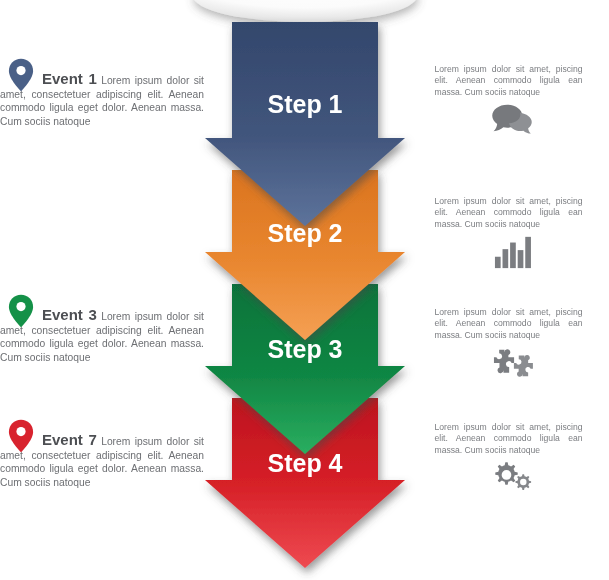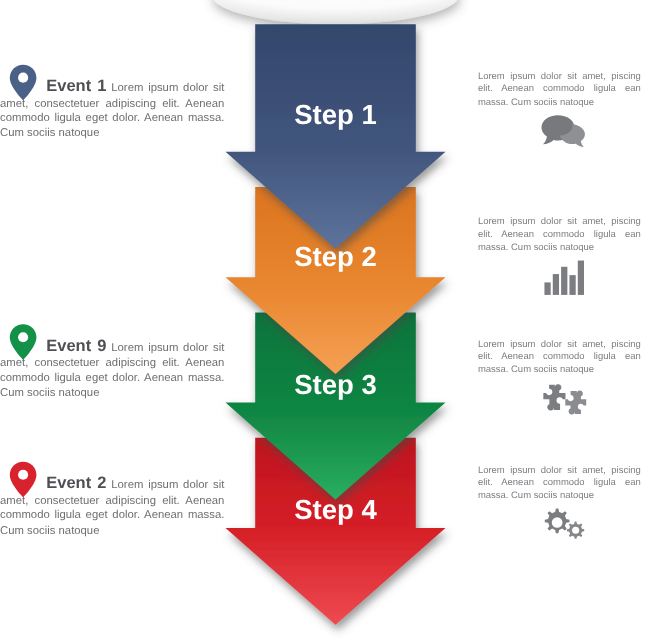--- a/index.html
+++ b/index.html
@@ -163,34 +163,34 @@
 
 
   <div class="side-block left-block" style="top:294px;">
     <div class="pin-wrap">
       <svg viewBox="0 0 26 34" width="26" height="34">
         <path d="M13 0.8 C6.2 0.8 0.9 6.1 0.9 12.9 C0.9 21.2 13 33.2 13 33.2 C13 33.2 25.1 21.2 25.1 12.9 C25.1 6.1 19.8 0.8 13 0.8 Z" fill="#149148"></path>
         <circle cx="13" cy="12.6" r="4.6" fill="#ffffff"></circle>
       </svg>
     </div>
     <div class="left-text">
-      <span class="event-label">Event 9</span>
+      <span class="event-label">Event 3</span>
       <span>Lorem ipsum dolor sit amet, consectetuer adipiscing elit. Aenean commodo ligula eget dolor. Aenean massa. Cum sociis natoque</span>
     </div>
   </div>
 
   <div class="side-block left-block" style="top:419px;">
     <div class="pin-wrap">
       <svg viewBox="0 0 26 34" width="26" height="34">
         <path d="M13 0.8 C6.2 0.8 0.9 6.1 0.9 12.9 C0.9 21.2 13 33.2 13 33.2 C13 33.2 25.1 21.2 25.1 12.9 C25.1 6.1 19.8 0.8 13 0.8 Z" fill="#d8232e"></path>
         <circle cx="13" cy="12.6" r="4.6" fill="#ffffff"></circle>
       </svg>
     </div>
     <div class="left-text">
-      <span class="event-label">Event 2</span>
+      <span class="event-label">Event 7</span>
       <span>Lorem ipsum dolor sit amet, consectetuer adipiscing elit. Aenean commodo ligula eget dolor. Aenean massa. Cum sociis natoque</span>
     </div>
   </div>
 
   <div class="side-block right-block" style="top:64px;">
     <div class="right-text">Lorem ipsum dolor sit amet, piscing elit. Aenean commodo ligula ean massa. Cum sociis natoque</div>
     <div class="right-icon">
       <svg viewBox="0 0 44 40" width="42" height="38">
         <path d="M17 4 C8.2 4 1.2 9.2 1.2 15.6 C1.2 19.0 3.2 22.1 6.4 24.2 C6.1 27.0 4.7 29.8 2.6 31.8 C6.4 31.5 10.3 30.0 12.9 27.6 C14.2 27.9 15.6 28.1 17 28.1 C25.8 28.1 32.8 22.6 32.8 15.6 C32.8 9.2 25.8 4 17 4 Z" fill="#77797d"></path>
         <path d="M30.5 12.5 C37.2 12.9 42.8 17.0 42.8 22.1 C42.8 24.7 41.3 27.0 39.0 28.6 C39.2 30.7 40.2 32.8 41.8 34.3 C38.9 34.1 36.0 33.0 34.0 31.2 C33.0 31.4 31.9 31.6 30.8 31.6 C24.8 31.6 19.8 28.0 18.9 23.4 C26.4 22.6 32.2 18.4 30.5 12.5 Z" fill="#8e9094"></path>

